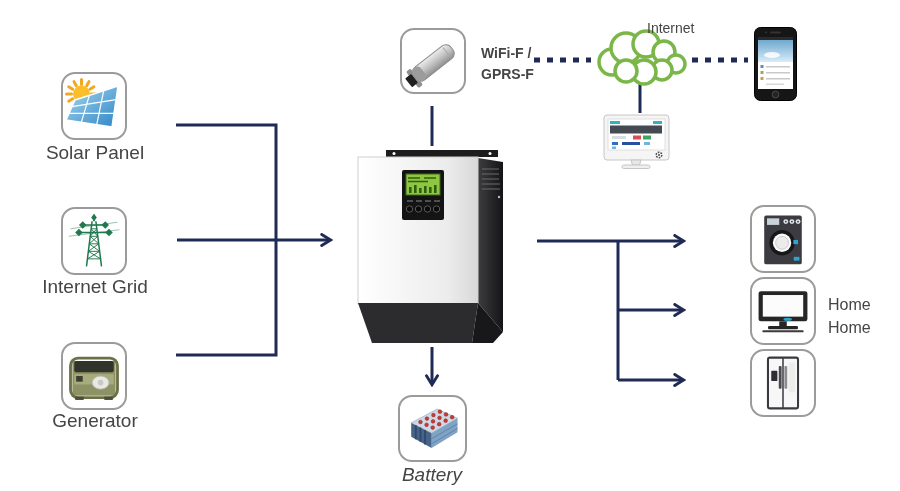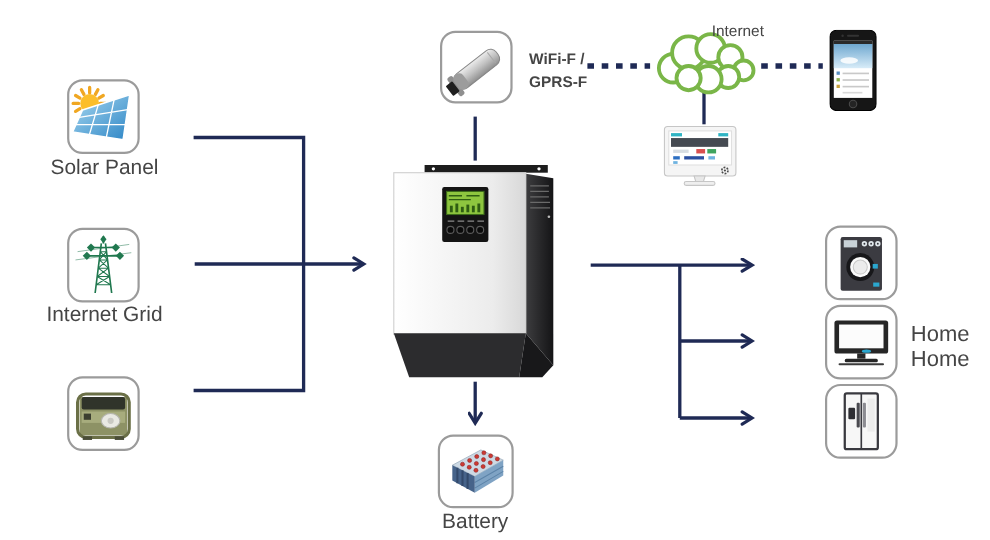--- a/index.html
+++ b/index.html
@@ -6,21 +6,21 @@
   #canvas{position:relative;width:900px;height:491px;background:#fff;overflow:hidden;
           font-family:"Liberation Sans",sans-serif;}
   .abs{position:absolute;}
   .box{position:absolute;width:66px;height:68px;border:2px solid #9b9b9b;border-radius:14px;
        background:#fff;box-sizing:border-box;}
   .box svg{position:absolute;left:0;top:0;}
   .lbl{position:absolute;color:#454545;font-size:19px;line-height:17px;}
   .lbl.center{text-align:center;width:120px;}
   #lbl-wifi{font-size:14px;line-height:21px;}
   #lbl-internet{font-size:14px;}
-  #lbl-homeloads{font-size:20px;line-height:23px;}
+  #lbl-homeloads{font-size:16px;line-height:23px;}
   svg{display:block;}
 </style>
 </head>
 <body>
 
 <div id="canvas">
 
   <svg class="abs" width="900" height="491" style="left:0;top:0;">
     <defs>
       <marker id="arr" viewBox="0 0 10 10" refX="7.5" refY="5" markerWidth="4.6" markerHeight="4.6" orient="auto">
@@ -88,20 +88,21 @@
       <rect x="12" y="18" width="42" height="12" rx="2" fill="#30342a"></rect>
       <rect x="12" y="32" width="42" height="11" fill="#a7ac7d"></rect>
       <rect x="14" y="34" width="7" height="6" fill="#3c3f30"></rect>
       <ellipse cx="40" cy="41" rx="9" ry="7" fill="#e9e9e3" stroke="#b5b5ae"></ellipse>
       <circle cx="40" cy="41" r="3" fill="#c9c9c3"></circle>
       <rect x="8" y="15" width="50" height="42" rx="8" fill="none" stroke="#6b7047" stroke-width="3"></rect>
       <rect x="13" y="56" width="9" height="3.5" fill="#4a4d38"></rect>
       <rect x="44" y="56" width="9" height="3.5" fill="#4a4d38"></rect>
     </svg>
   </div>
+  <div class="lbl center" style="left:35px;top:412px;">Generator</div>
 
   <div class="box" style="left:400px;top:28px;width:66px;height:66px;">
     <svg width="62" height="62" viewBox="0 0 66 66">
       <defs>
         <linearGradient id="mg" x1="0" y1="0" x2="0" y2="1">
           <stop offset="0" stop-color="#ededed"></stop>
             <stop offset="0.5" stop-color="#c2c2c2"></stop>
             <stop offset="1" stop-color="#8f8f8f"></stop>
         </linearGradient>
       </defs>
@@ -231,21 +232,21 @@
           <circle cx="33.6" cy="26.3" r="2"></circle>
           <circle cx="40.6" cy="22.5" r="2"></circle>
           <circle cx="47.6" cy="18.8" r="2"></circle>
         <circle cx="33.2" cy="33" r="2"></circle>
           <circle cx="40.2" cy="29.3" r="2"></circle>
           <circle cx="47.2" cy="25.5" r="2"></circle>
           <circle cx="54.2" cy="21.8" r="2"></circle>
       </g>
     </svg>
   </div>
-  <div class="lbl center" style="left:372px;top:466px;">Battery</div>
+  <div class="lbl center" style="left:372px;top:466px;font-style:italic;">Battery</div>
 
   <div class="box" style="left:750px;top:205px;">
     <svg width="62" height="64" viewBox="0 0 66 68">
       <rect x="13" y="9" width="40" height="52" rx="2" fill="#3b3b41"></rect>
       <rect x="16" y="12" width="13" height="7" fill="#c9d2d8"></rect>
       <g fill="#dfe6ea">
           <circle cx="36" cy="15.5" r="2.6"></circle>
           <circle cx="42.5" cy="15.5" r="2.6"></circle>
           <circle cx="49" cy="15.5" r="2.6"></circle>
         </g>

